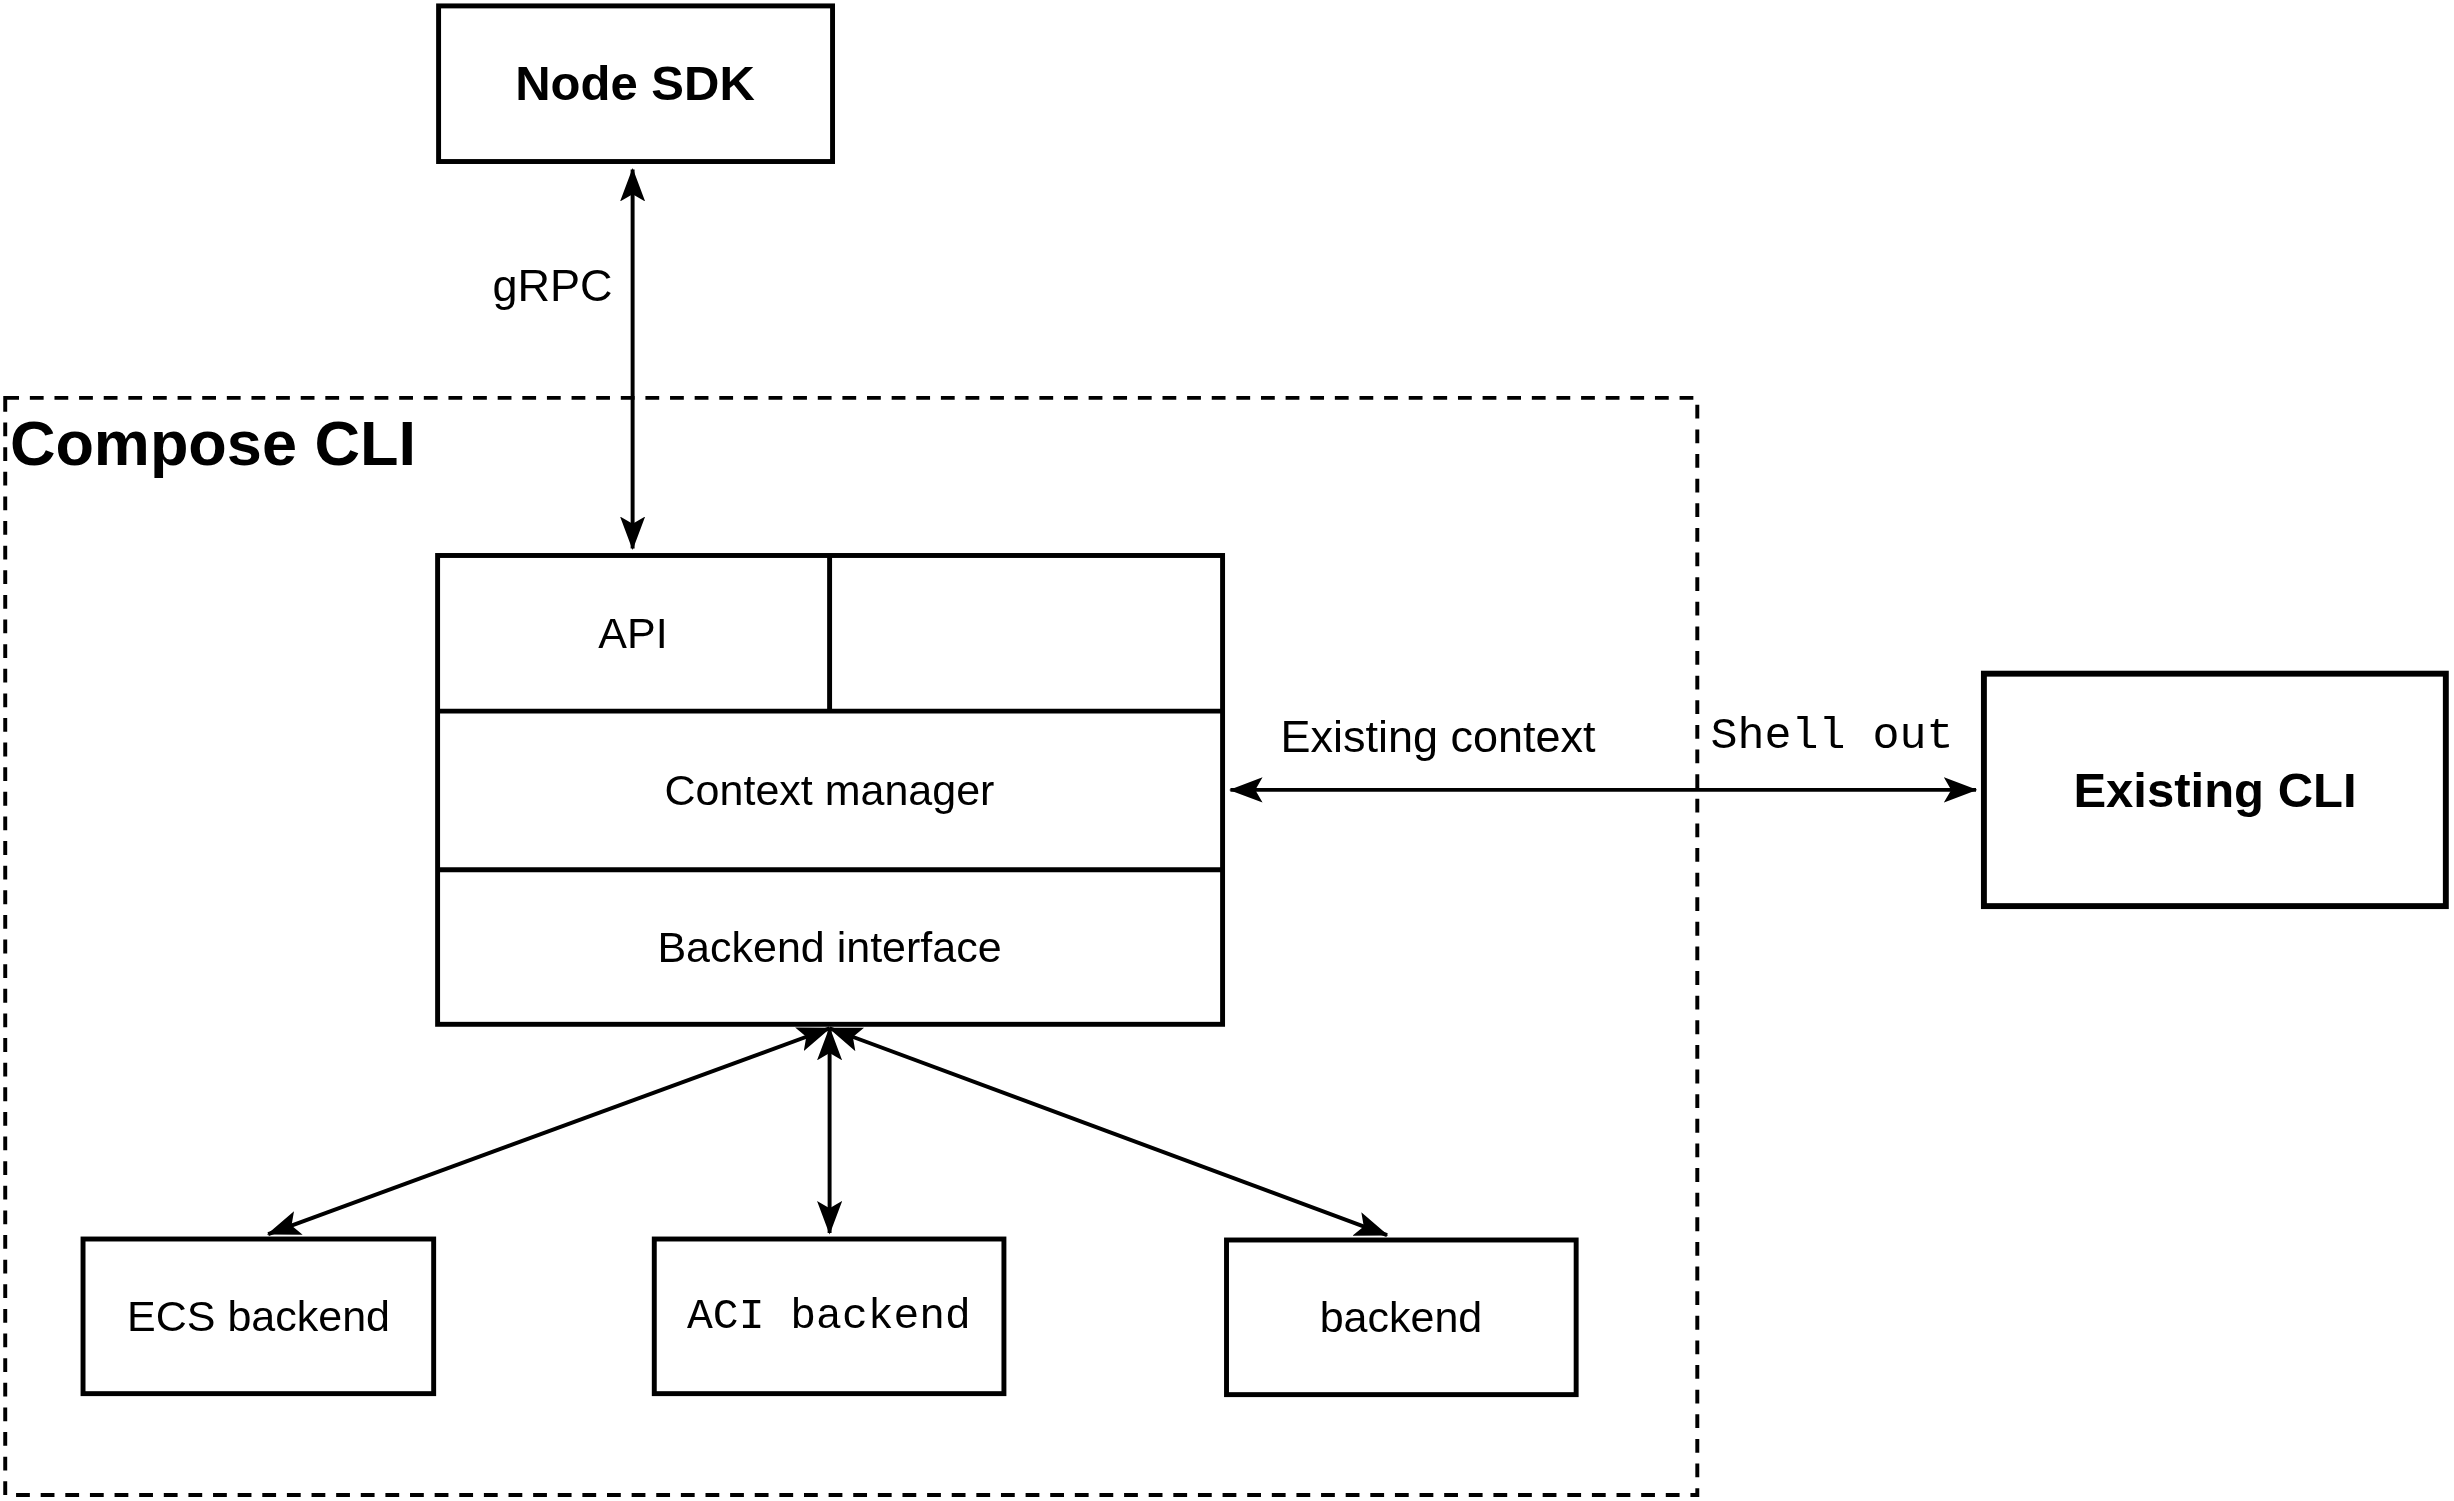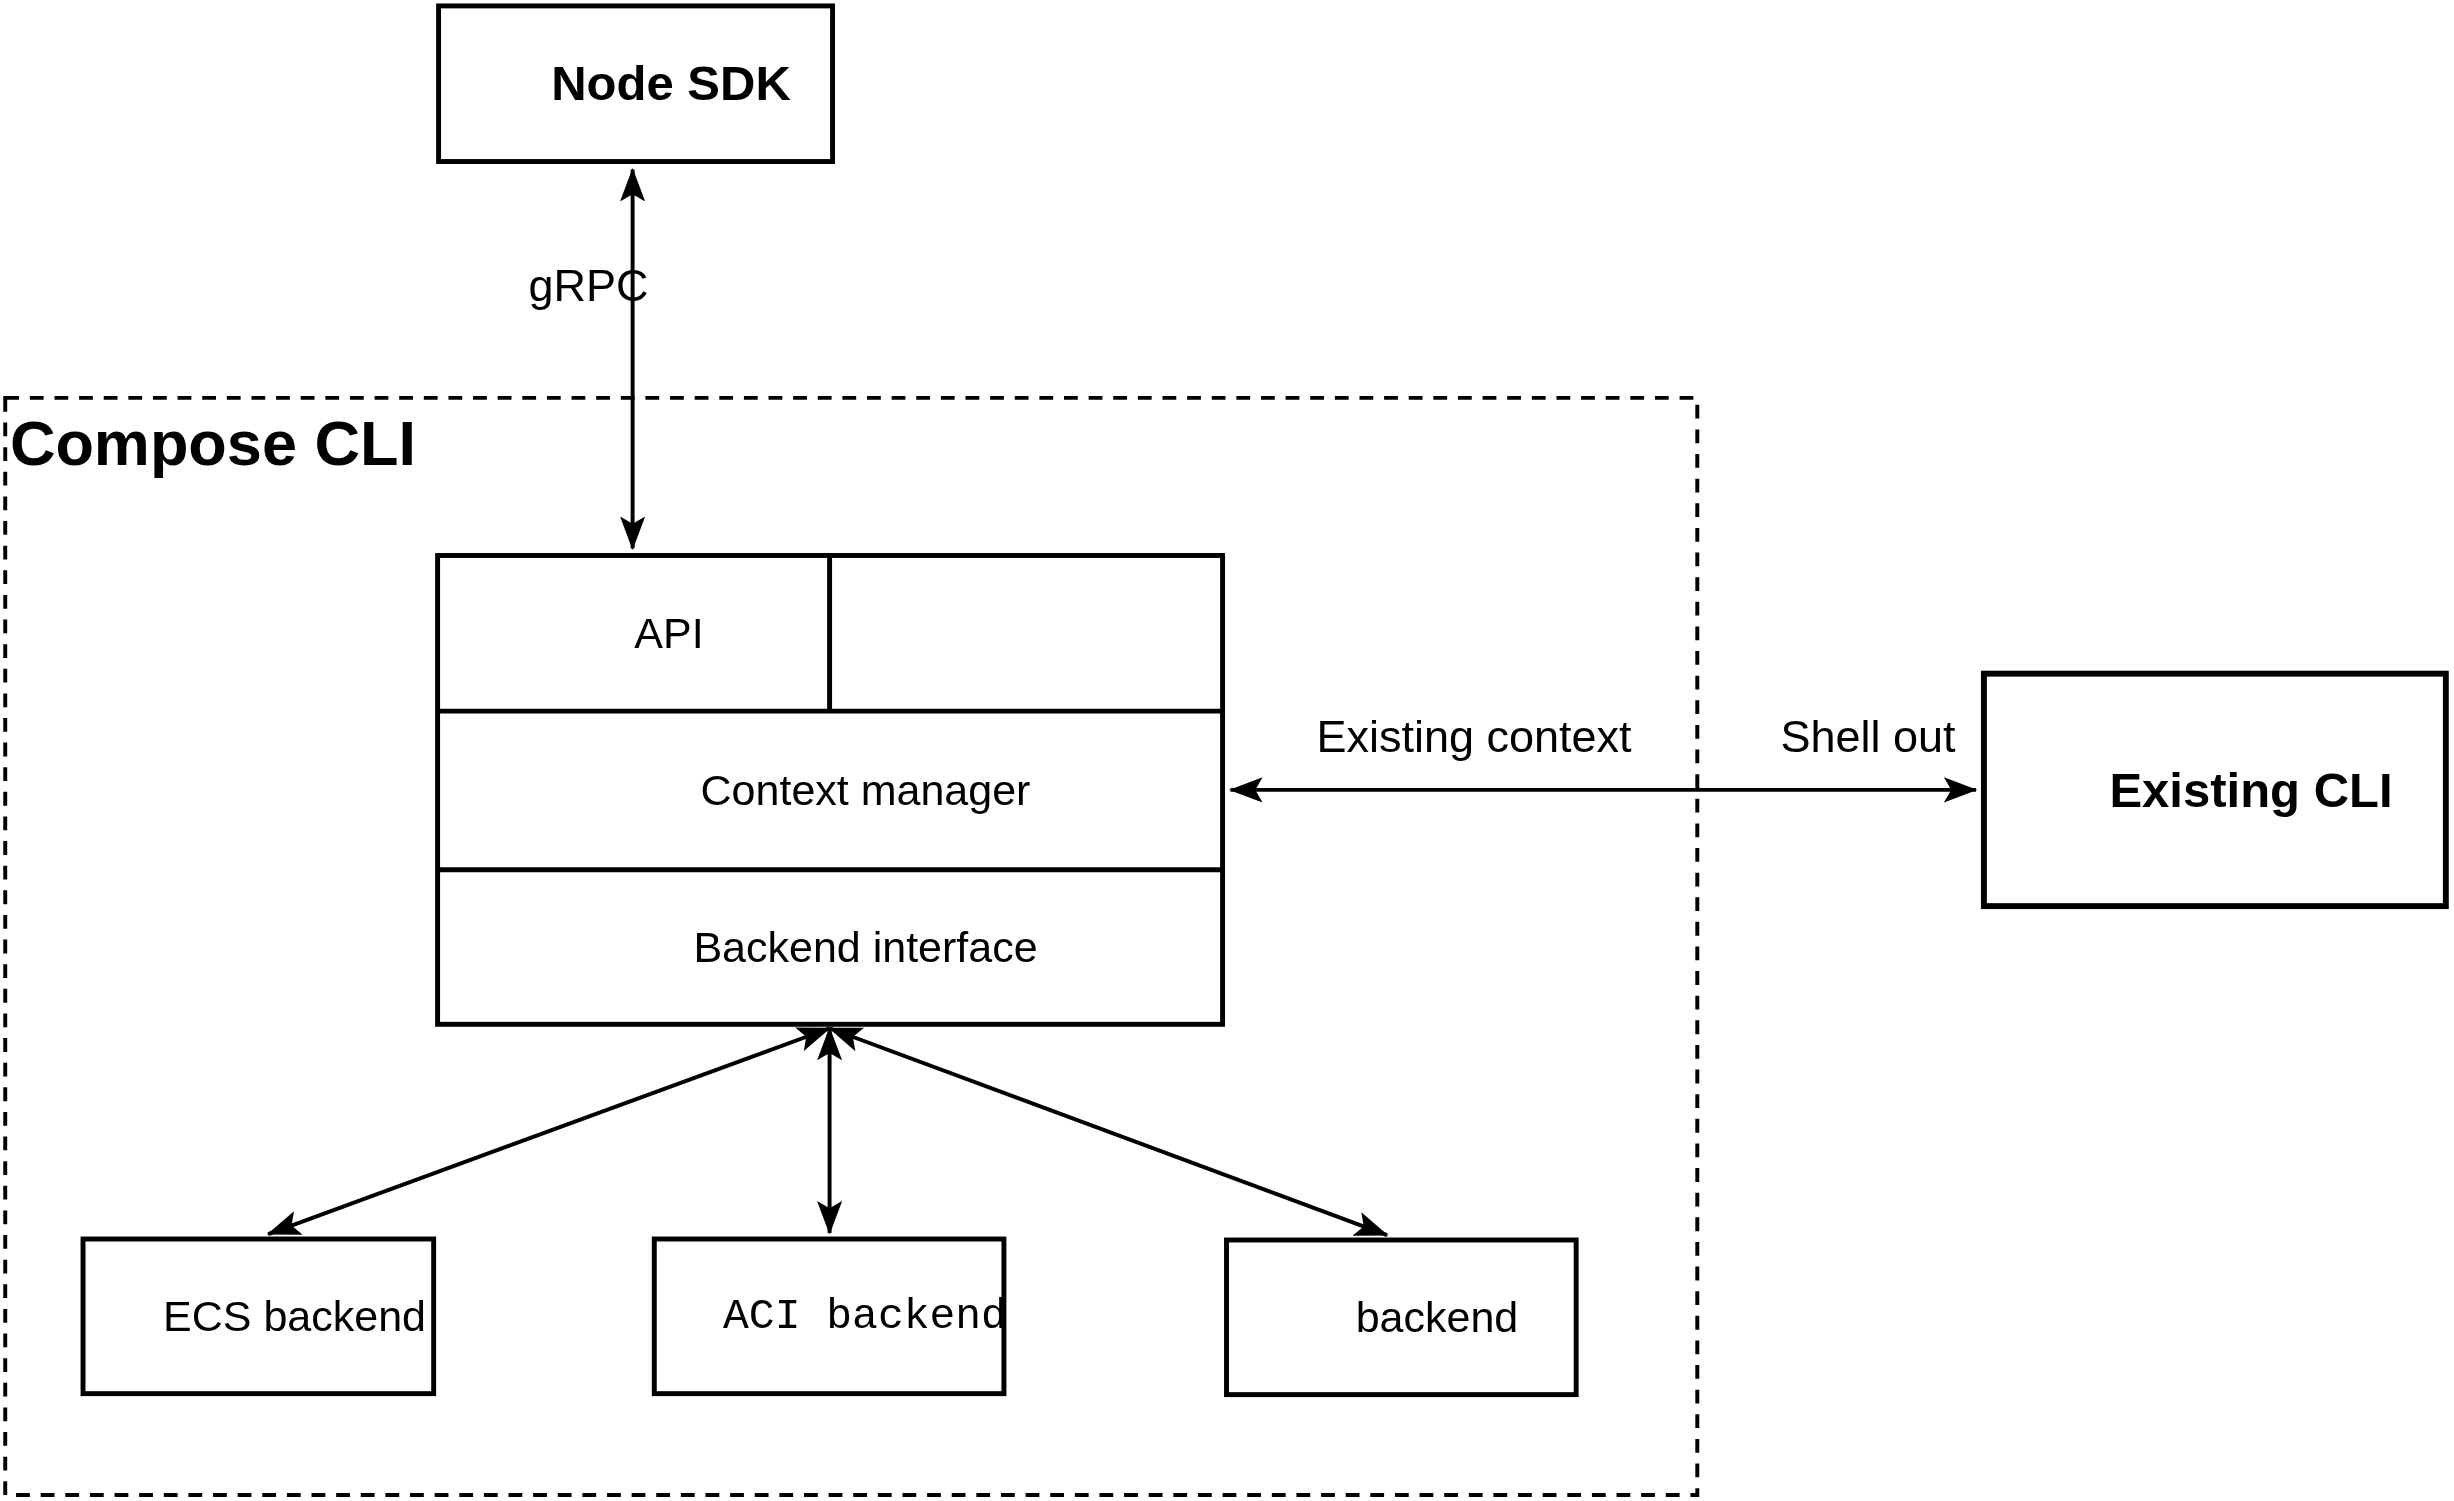--- a/index.html
+++ b/index.html
@@ -11,21 +11,20 @@
     color:#000;
     overflow:hidden;
   }
   .canvas svg{position:absolute;left:0;top:0;}
   .lbl{
     position:absolute;
     display:flex;align-items:center;justify-content:center;
     text-align:center;
     line-height:1.2;
     white-space:nowrap;
-    padding-left:36px;
   }
   .lbl.wrap{white-space:normal;flex-direction:column;}
   .bold{font-weight:bold;font-size:49px;}
   .reg{font-size:43px;}
   .edge-lbl{font-size:45px;}
   .group-lbl{
     position:absolute;
     font-weight:bold;font-size:63px;
     line-height:1.0;
     white-space:nowrap;
@@ -73,21 +72,21 @@
 
   <div class="lbl reg" style="left:437px;top:556px;width:392px;height:156px;">API</div>
 
 
   <div class="lbl reg" style="left:437px;top:870px;width:785px;height:155px;">Backend interface</div>
 
   <div class="lbl reg" style="left:437px;top:711px;width:785px;height:159px;">Context manager</div>
 
   <div class="lbl edge-lbl" style="left:1231px;top:705px;width:414px;height:63px;">Existing context</div>
 
-  <div class="lbl edge-lbl" style="left:1689px;top:705px;width:286px;height:63px;">Shell out</div>
+  <div class="lbl edge-lbl" style="left:1689px;top:705px;width:286px;height:63px;font-family:Liberation Mono, monospace;">Shell out</div>
 
   <div class="lbl bold" style="left:1984px;top:674px;width:462px;height:232px;">Existing CLI</div>
 
   <div class="lbl reg" style="left:83px;top:1239px;width:351px;height:155px;">ECS backend</div>
 
   <div class="lbl reg" style="left:654px;top:1239px;width:350px;height:155px;font-family:Liberation Mono, monospace;">ACI backend</div>
 
   <div class="lbl reg wrap" style="left:1226px;top:1240px;width:350px;height:155px;">
     <span>backend</span>
   </div>

